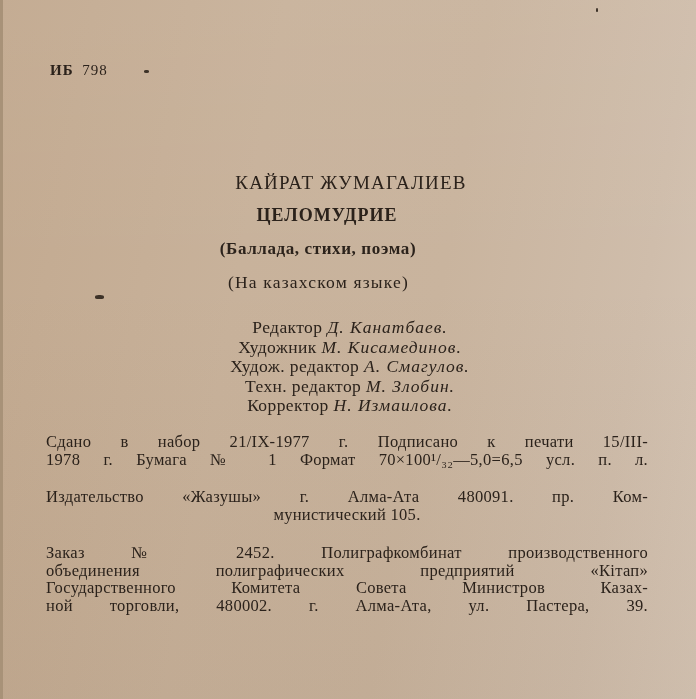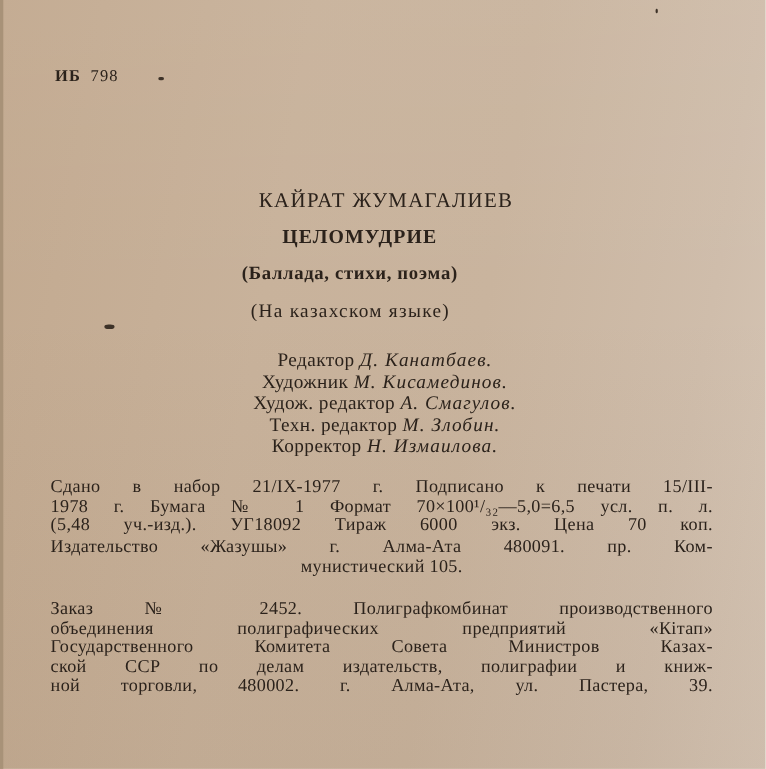--- a/index.html
+++ b/index.html
@@ -163,27 +163,25 @@
   </span>
   <span class="credit-line">
     <span>Корректор</span>
     <span class="name">Н. Измаилова.</span>
   </span>
 </div>
 
 <div class="block block-print">
   <span class="ln">Сдано в набор 21/IX-1977 г. Подписано к печати 15/III-</span>
   <span class="ln">1978 г. Бумага № 1 Формат 70×100¹/₃₂—5,0=6,5 усл. п. л.</span>
-  <span class="ln">(5,48 уч.-изд.). УГ18092 Тираж 6000 экз. Цена 70 коп.</span>
 </div>
 
 <div class="block block-pub">
   <span class="ln">Издательство «Жазушы» г. Алма-Ата 480091. пр. Ком-</span>
   <span class="ln center">мунистический 105.</span>
 </div>
 
 <div class="block block-order">
   <span class="ln">Заказ № 2452. Полиграфкомбинат производственного</span>
   <span class="ln">объединения полиграфических предприятий «Кітап»</span>
   <span class="ln">Государственного Комитета Совета Министров Казах-</span>
-  <span class="ln">ской ССР по делам издательств, полиграфии и книж-</span>
   <span class="ln">ной торговли, 480002. г. Алма-Ата, ул. Пастера, 39.</span>
 </div>
 
 </body></html>

